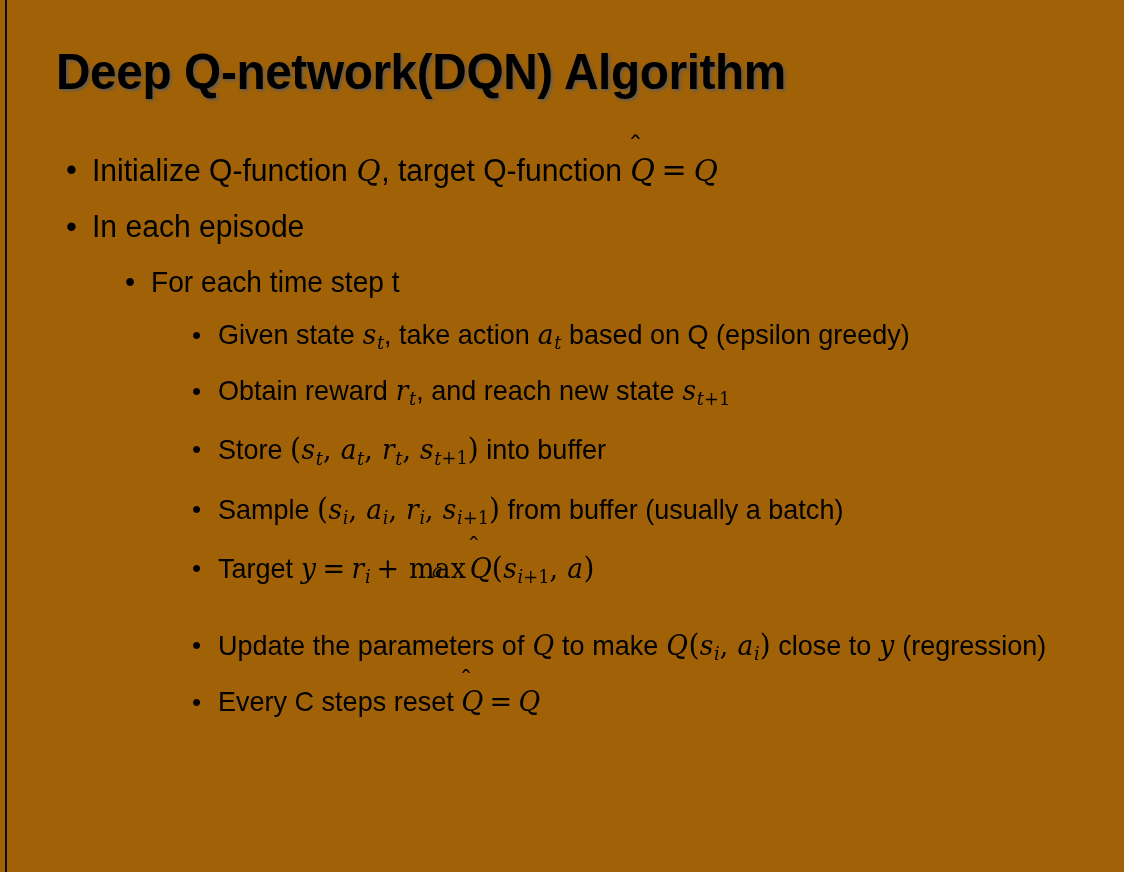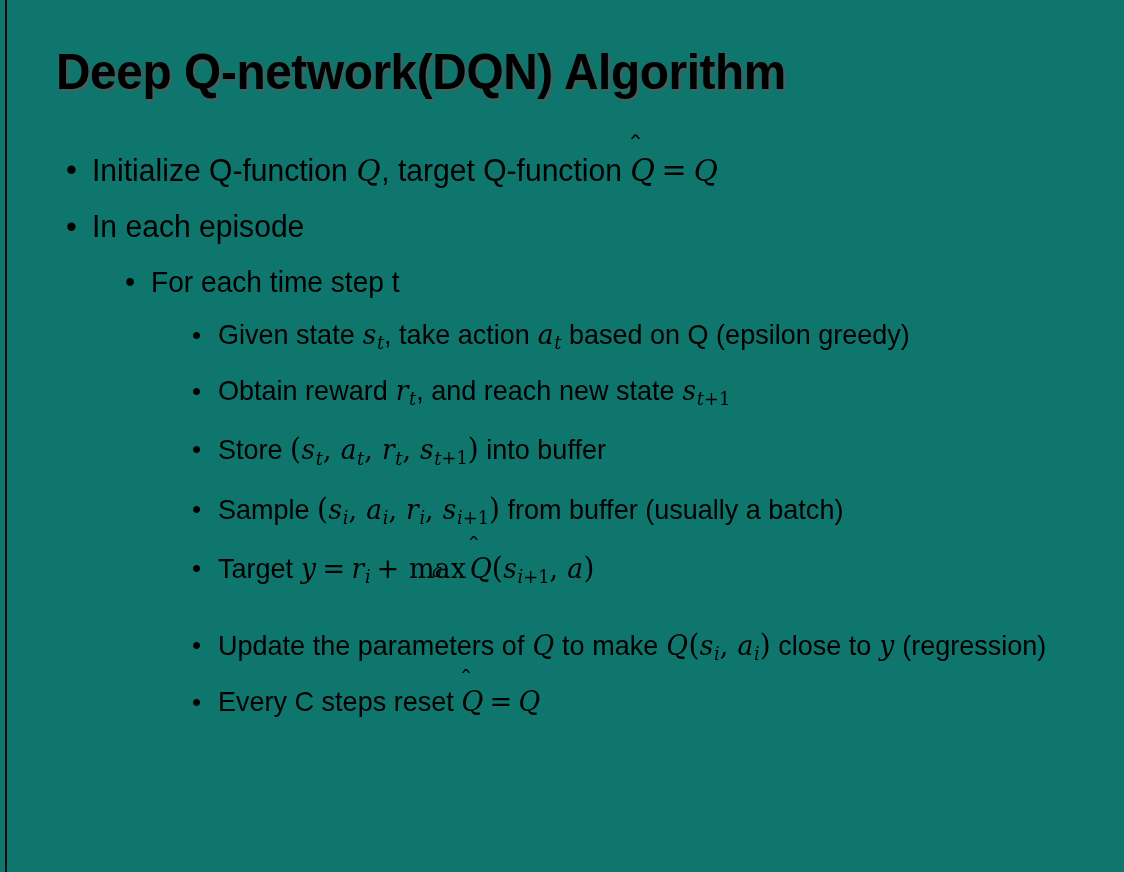--- a/index.html
+++ b/index.html
@@ -8,21 +8,21 @@
     background: #ffffff;
   }
   body {
     font-family: "Liberation Sans", sans-serif;
     -webkit-font-smoothing: antialiased;
   }
   .slide {
     position: relative;
     width: 1124px;
     height: 872px;
-    background: #0f766e;
+    background: #a16207;
     overflow: hidden;
     box-sizing: border-box;
   }
   .left-rule {
     position: absolute;
     left: 5px;
     top: 0;
     width: 2px;
     height: 872px;
     background: #0d0d0d;

